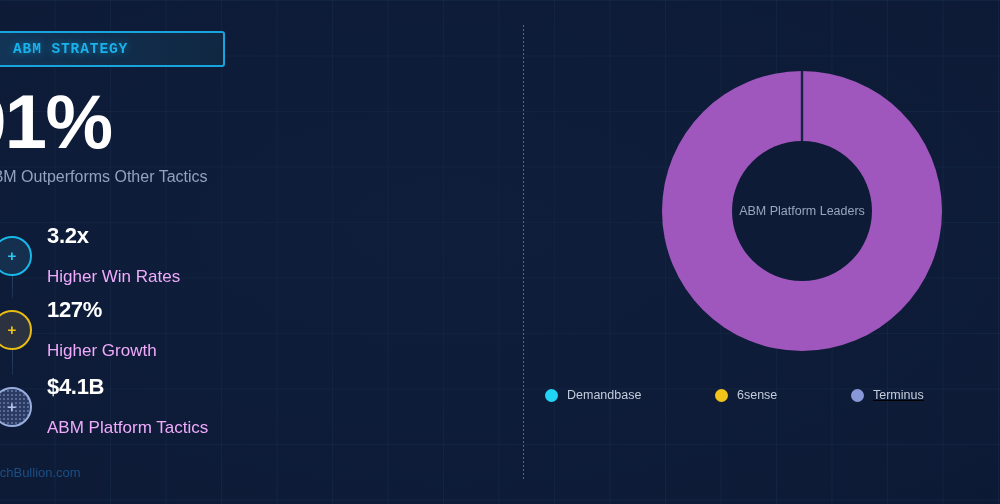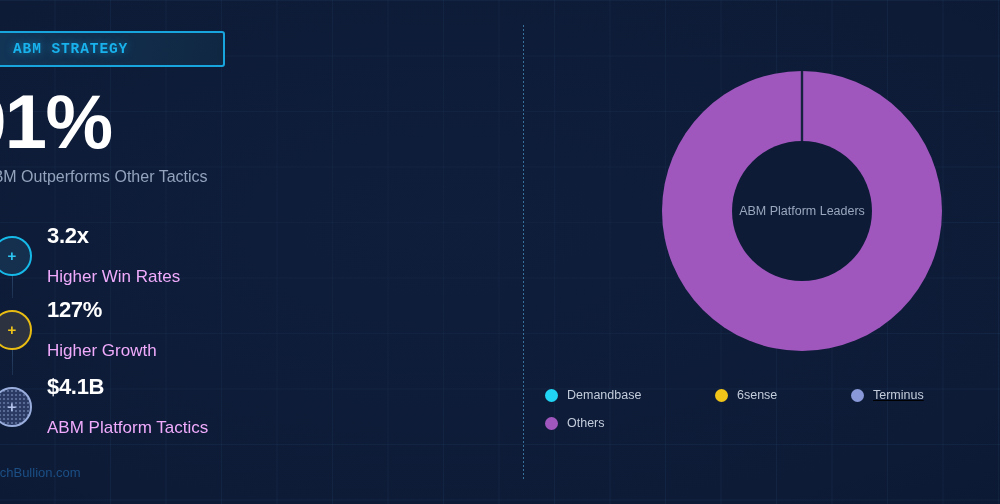--- a/index.html
+++ b/index.html
@@ -258,20 +258,14 @@
       </div>
       <div class="legend-item i1">
         <span class="dot" style="background: rgb(240, 196, 25);"></span>
         <span class="txt">6sense</span>
       </div>
       <div class="legend-item i2">
         <span class="dot" style="background: rgb(136, 152, 216);"></span>
         <span class="txt">Terminus</span>
       </div>
     </div>
-    <div class="legend-row">
-      <div class="legend-item i0">
-        <span class="dot" style="background: rgb(160, 87, 189);"></span>
-        <span class="txt">Others</span>
-      </div>
-    </div>
   </div>
 </div>
 
 </body></html>

